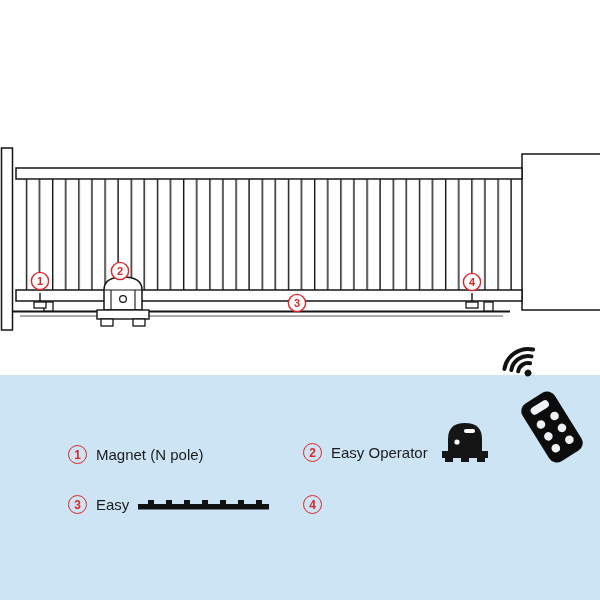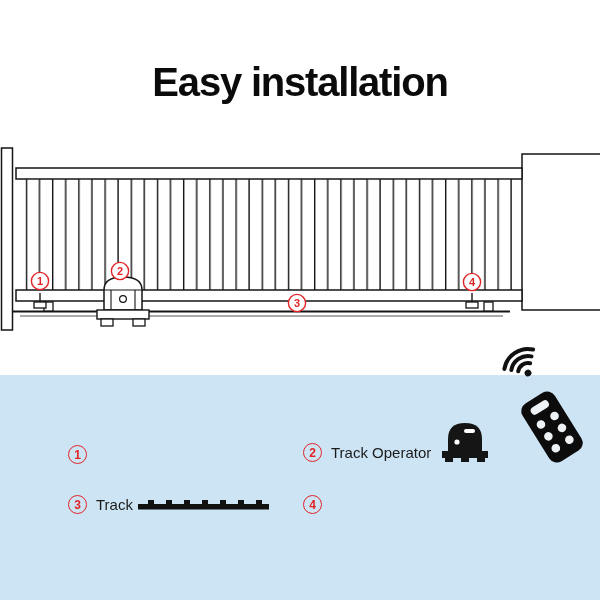--- a/index.html
+++ b/index.html
@@ -32,21 +32,20 @@
   .li-4{left:303px;top:120px;}
   .op-icon{position:absolute;left:438px;top:40px;}
   .track-icon{position:absolute;left:136px;top:120px;}
   .remote{position:absolute;left:482px;top:333px;}
 </style>
 </head>
 <body>
 
 <div class="stage">
 
-  <h1 class="title">Easy installation</h1>
 
   <svg class="diagram" width="600" height="235" viewBox="0 0 600 235">
     <defs>
       <pattern id="bars" x="20" y="39" width="26.2" height="112" patternUnits="userSpaceOnUse">
         <rect x="6.5" y="0" width="13" height="112" fill="#ffffff" stroke="#151515" stroke-width="1.4"></rect>
       </pattern>
     </defs>
 
     <rect x="1.5" y="8" width="11" height="182" fill="#ffffff" stroke="#151515" stroke-width="1.5"></rect>
 
@@ -98,40 +97,41 @@
     <g>
       <circle cx="472" cy="142" r="8.6" fill="#ffffff" stroke="#e02527" stroke-width="1.4"></circle>
       <text x="472" y="146" text-anchor="middle" font-size="11" fill="#e02527">4</text>
     </g>
   </svg>
 
   <div class="panel">
 
     <div class="legend-item li-1">
       <span class="num-badge">1</span>
+      <span class="legend-label">Magnet (N pole)</span>
     </div>
 
     <div class="legend-item li-2">
       <span class="num-badge">2</span>
-      <span class="legend-label">Track Operator</span>
+      <span class="legend-label">Easy Operator</span>
     </div>
 
     <svg class="op-icon" width="54" height="50" viewBox="0 0 54 50">
       <path d="M10,24 Q10,8 27,8 Q44,8 44,24 L44,36 L10,36 Z" fill="#151515"></path>
       <circle cx="19" cy="27" r="2.6" fill="#ffffff"></circle>
       <rect x="26" y="14" width="11" height="4" rx="2" fill="#ffffff"></rect>
       <rect x="4" y="36" width="46" height="7" fill="#151515"></rect>
       <rect x="7" y="43" width="8" height="4" fill="#151515"></rect>
       <rect x="23" y="43" width="8" height="4" fill="#151515"></rect>
       <rect x="39" y="43" width="8" height="4" fill="#151515"></rect>
     </svg>
 
     <div class="legend-item li-3">
       <span class="num-badge">3</span>
-      <span class="legend-label">Track</span>
+      <span class="legend-label">Easy</span>
     </div>
 
     <svg class="track-icon" width="136" height="18" viewBox="0 0 136 18">
       <rect x="2" y="9" width="131" height="5.5" fill="#111111"></rect>
       <rect x="12" y="5" width="6" height="4" fill="#111111"></rect>
       <rect x="30" y="5" width="6" height="4" fill="#111111"></rect>
       <rect x="48" y="5" width="6" height="4" fill="#111111"></rect>
       <rect x="66" y="5" width="6" height="4" fill="#111111"></rect>
       <rect x="84" y="5" width="6" height="4" fill="#111111"></rect>
       <rect x="102" y="5" width="6" height="4" fill="#111111"></rect>

